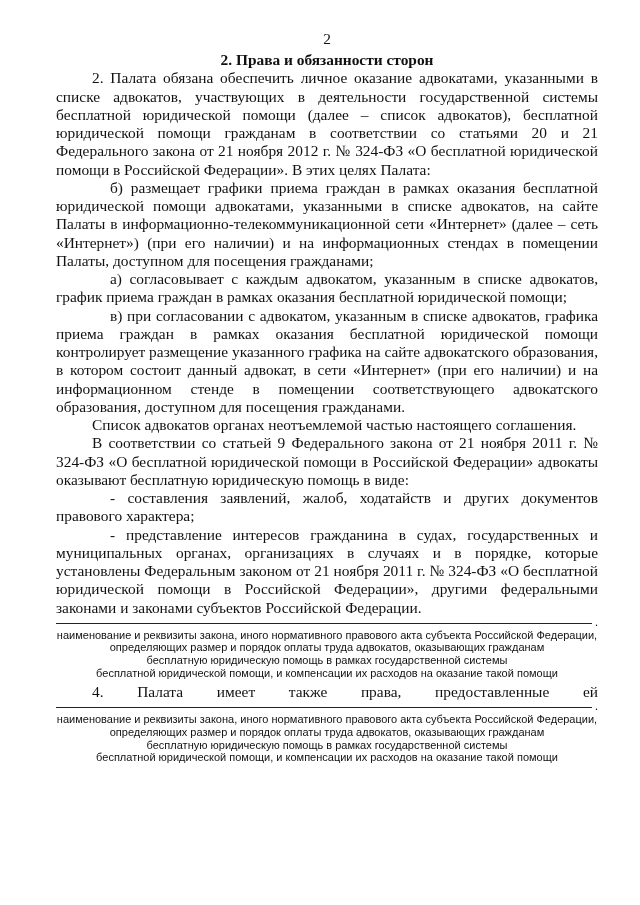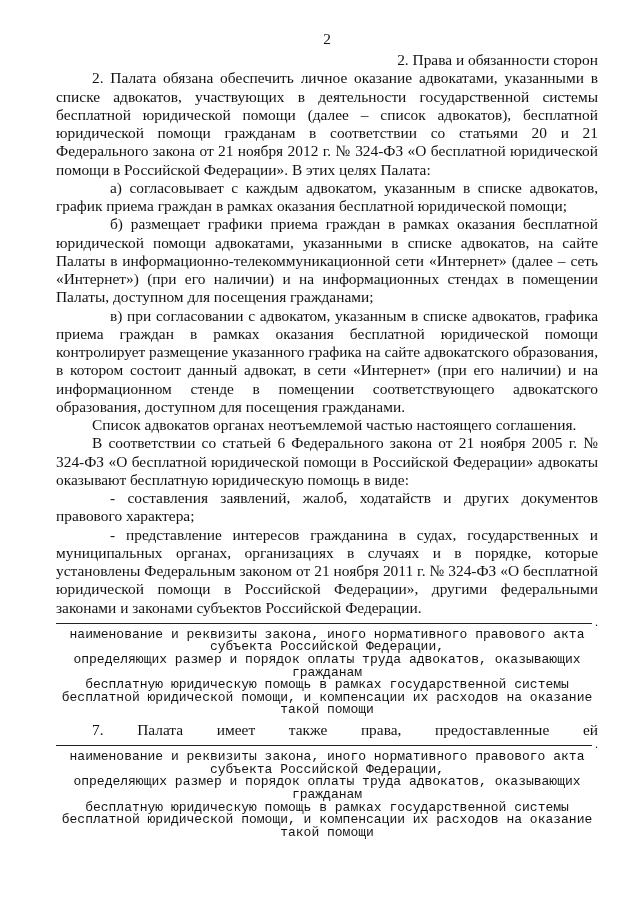--- a/index.html
+++ b/index.html
@@ -2,63 +2,63 @@
 <html><head>
 <meta charset="utf-8">
 <style>
   html, body { margin: 0; padding: 0; background: #ffffff; }
   body { width: 640px; height: 905px; position: relative; overflow: hidden; }
   .page {
     position: absolute; left: 56px; top: 30px; width: 542px;
     font-family: "Liberation Serif", serif; color: #111; font-size: 15.4px; line-height: 18.25px;
   }
   .pnum { text-align: center; margin-bottom: 2px; }
-  h2 { font-size: 15.4px; font-weight: normal; text-align: right; margin: 0; line-height: 19px; }
+  h2 { font-size: 15.4px; font-weight: bold; text-align: center; margin: 0; line-height: 19px; }
   p { margin: 0; text-align: justify; text-align-last: left; }
   .ind { text-indent: 36px; }
   .ind2 { text-indent: 54px; }
   .spread { text-align-last: justify; }
   .blank-line { position: relative; height: 10px; margin-top: 2px; }
   .blank-line .line { position: absolute; left: 0; right: 6px; top: 4px; border-top: 1px solid #222; }
   .blank-line .dot { position: absolute; right: 0; top: -6px; font-size: 12px; }
   .note {
-    font-family: Liberation Mono, monospace; font-size: 13px; line-height: 12.6px;
+    font-family: Liberation Sans, sans-serif; font-size: 11px; line-height: 12.6px;
     text-align: center; color: #111; margin-top: 0px;
   }
   .gap { height: 4px; }
 </style>
 </head>
 <body>
 
 <div class="page">
   <div class="pnum">2</div>
   <h2>2. Права и обязанности сторон</h2>
 
   <p class="ind">2. Палата обязана обеспечить личное оказание адвокатами, указанными в списке адвокатов, участвующих в деятельности государственной системы бесплатной юридической помощи (далее – список адвокатов), бесплатной юридической помощи гражданам в соответствии со статьями 20 и 21 Федерального закона от 21 ноября 2012 г. № 324-ФЗ «О бесплатной юридической помощи в Российской Федерации». В этих целях Палата:</p>
+  <p class="ind2">б) размещает графики приема граждан в рамках оказания бесплатной юридической помощи адвокатами, указанными в списке адвокатов, на сайте Палаты в информационно-телекоммуникационной сети «Интернет» (далее – сеть «Интернет») (при его наличии) и на информационных стендах в помещении Палаты, доступном для посещения гражданами;</p>
   <p class="ind2">а) согласовывает с каждым адвокатом, указанным в списке адвокатов, график приема граждан в рамках оказания бесплатной юридической помощи;</p>
-  <p class="ind2">б) размещает графики приема граждан в рамках оказания бесплатной юридической помощи адвокатами, указанными в списке адвокатов, на сайте Палаты в информационно-телекоммуникационной сети «Интернет» (далее – сеть «Интернет») (при его наличии) и на информационных стендах в помещении Палаты, доступном для посещения гражданами;</p>
   <p class="ind2">в) при согласовании с адвокатом, указанным в списке адвокатов, графика приема граждан в рамках оказания бесплатной юридической помощи контролирует размещение указанного графика на сайте адвокатского образования, в котором состоит данный адвокат, в сети «Интернет» (при его наличии) и на информационном стенде в помещении соответствующего адвокатского образования, доступном для посещения гражданами.</p>
   <p class="ind">Список адвокатов органах неотъемлемой частью настоящего соглашения.</p>
-  <p class="ind">В соответствии со статьей 6 Федерального закона от 21 ноября 2005 г. № 324-ФЗ «О бесплатной юридической помощи в Российской Федерации» адвокаты оказывают бесплатную юридическую помощь в виде:</p>
+  <p class="ind">В соответствии со статьей 9 Федерального закона от 21 ноября 2011 г. № 324-ФЗ «О бесплатной юридической помощи в Российской Федерации» адвокаты оказывают бесплатную юридическую помощь в виде:</p>
   <p class="ind2">- составления заявлений, жалоб, ходатайств и других документов правового характера;</p>
   <p class="ind2">- представление интересов гражданина в судах, государственных и муниципальных органах, организациях в случаях и в порядке, которые установлены Федеральным законом от 21 ноября 2011 г. № 324-ФЗ «О бесплатной юридической помощи в Российской Федерации», другими федеральными законами и законами субъектов Российской Федерации.</p>
 
   <div class="blank-line">
     <div class="line"></div>
     <span class="dot">.</span>
   </div>
   <div class="note">
     <div>наименование и реквизиты закона, иного нормативного правового акта субъекта Российской Федерации,</div>
     <div>определяющих размер и порядок оплаты труда адвокатов, оказывающих гражданам</div>
     <div>бесплатную юридическую помощь в рамках государственной системы</div>
     <div>бесплатной юридической помощи, и компенсации их расходов на оказание такой помощи</div>
   </div>
   <div class="gap"></div>
 
-  <p class="ind spread">7. Палата имеет также права, предоставленные ей</p>
+  <p class="ind spread">4. Палата имеет также права, предоставленные ей</p>
 
   <div class="blank-line">
     <div class="line"></div>
     <span class="dot">.</span>
   </div>
   <div class="note">
     <div>наименование и реквизиты закона, иного нормативного правового акта субъекта Российской Федерации,</div>
     <div>определяющих размер и порядок оплаты труда адвокатов, оказывающих гражданам</div>
     <div>бесплатную юридическую помощь в рамках государственной системы</div>
     <div>бесплатной юридической помощи, и компенсации их расходов на оказание такой помощи</div>

